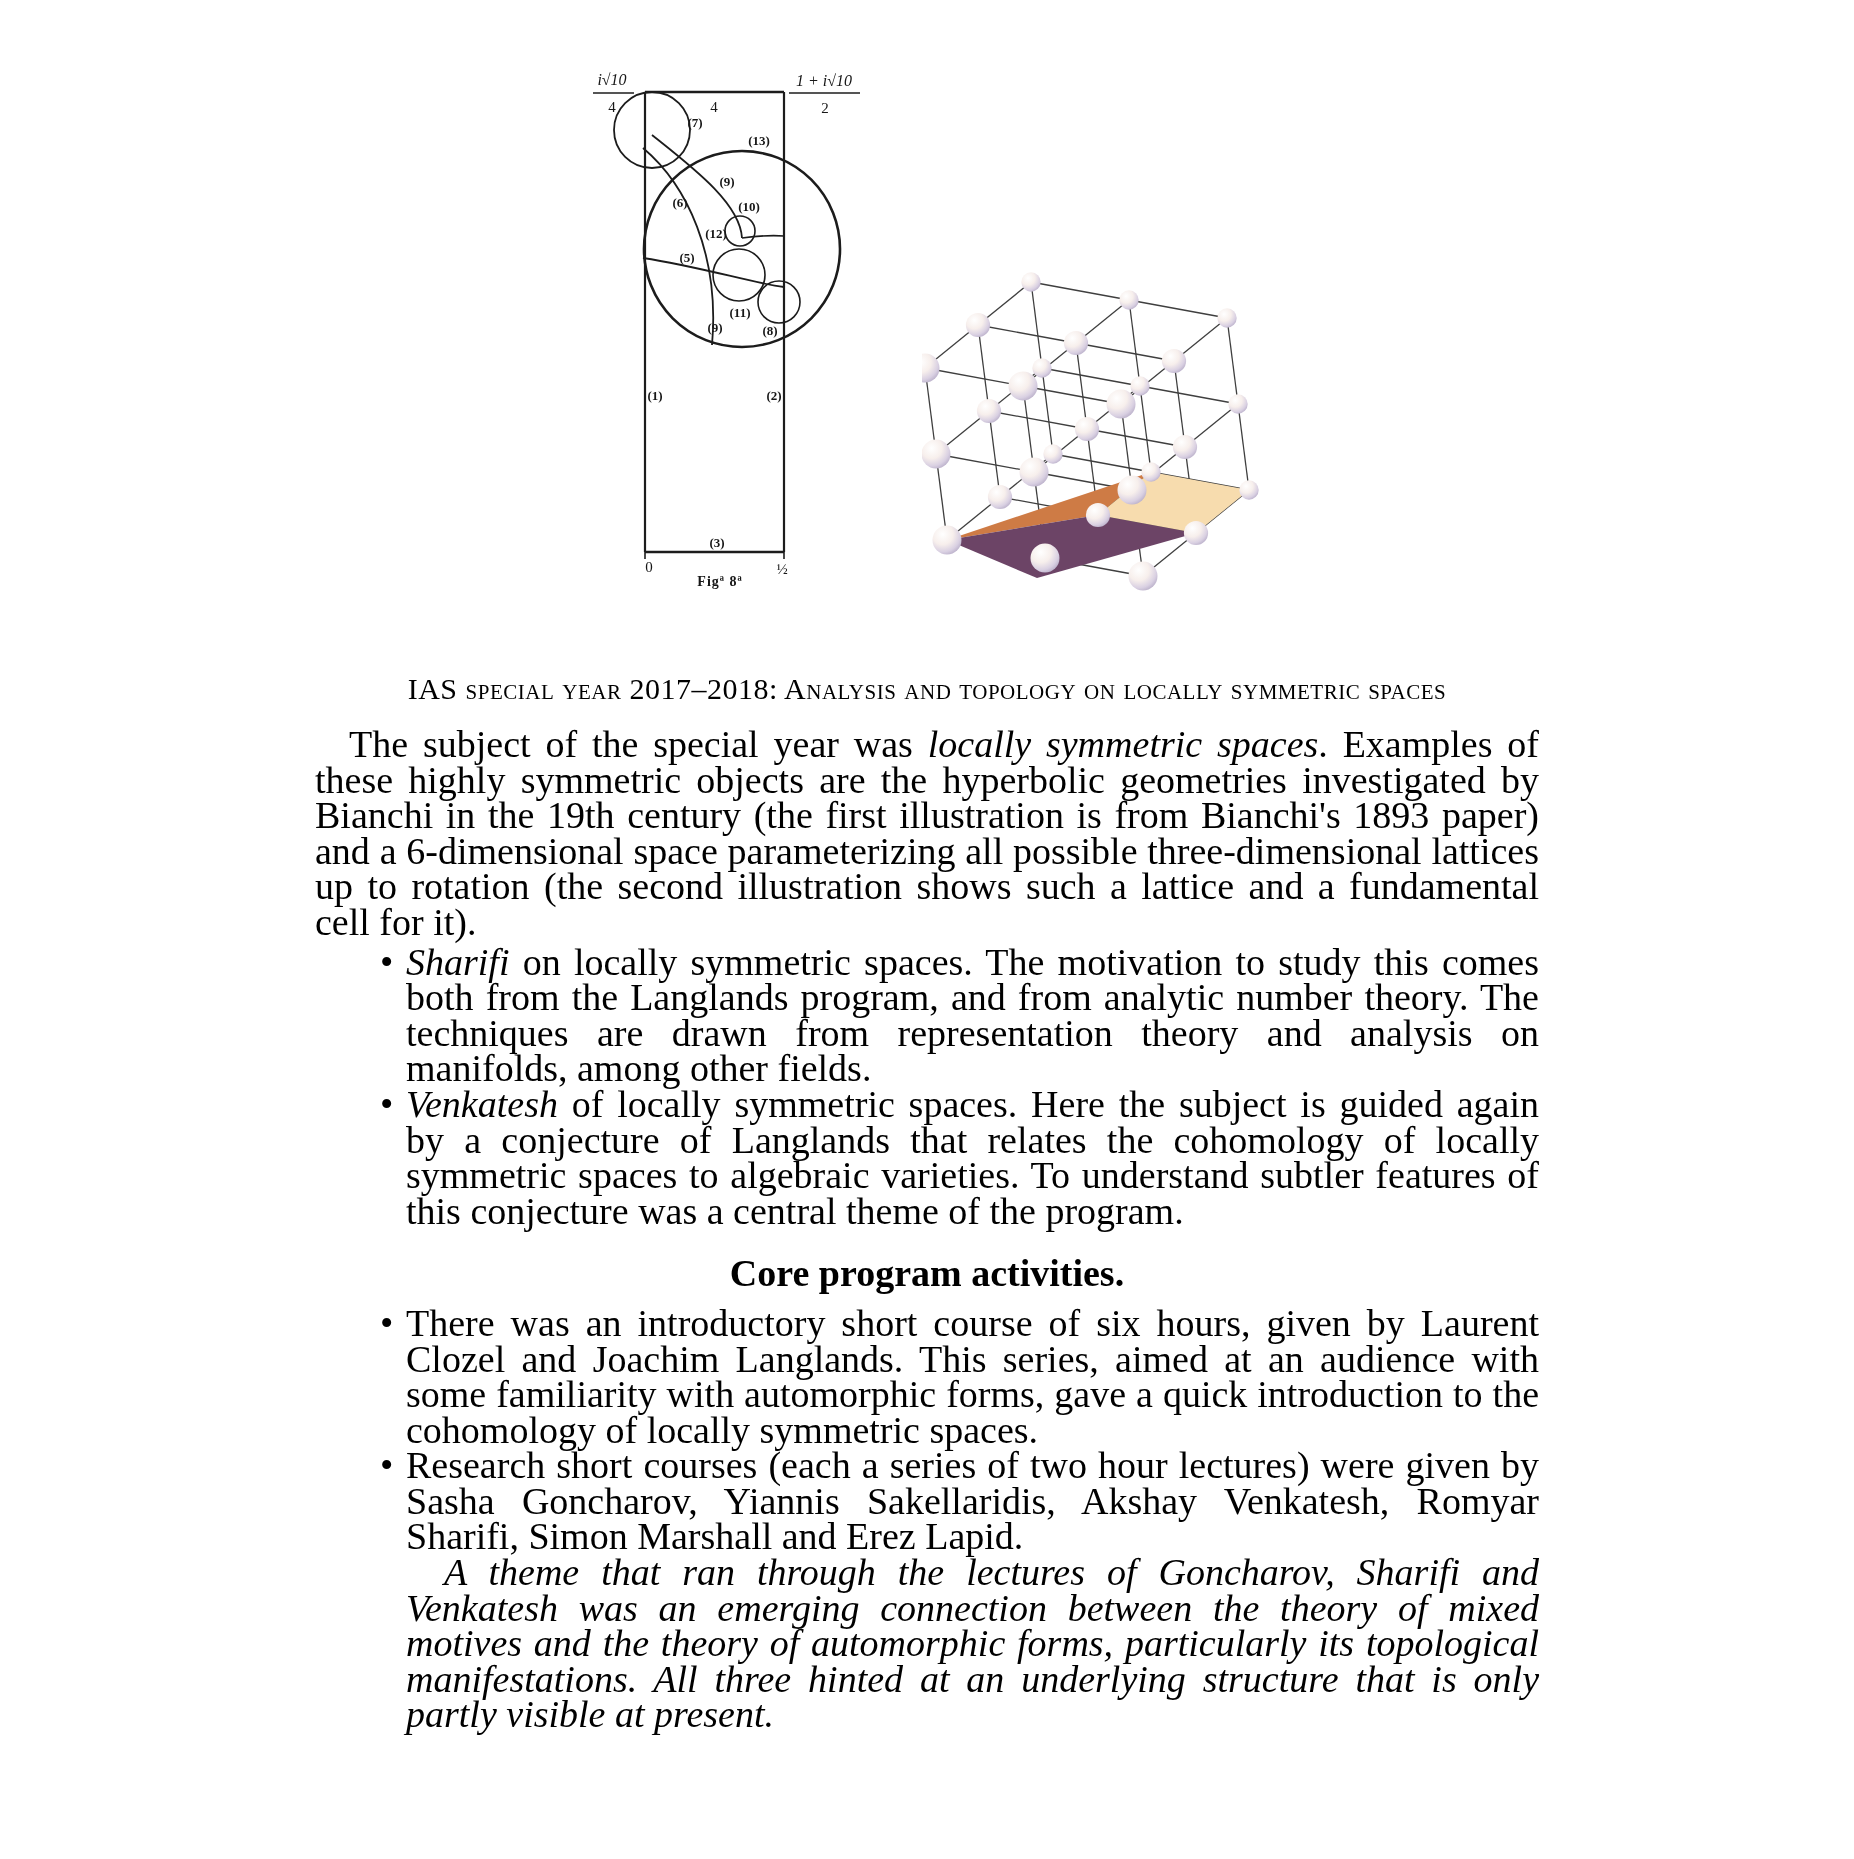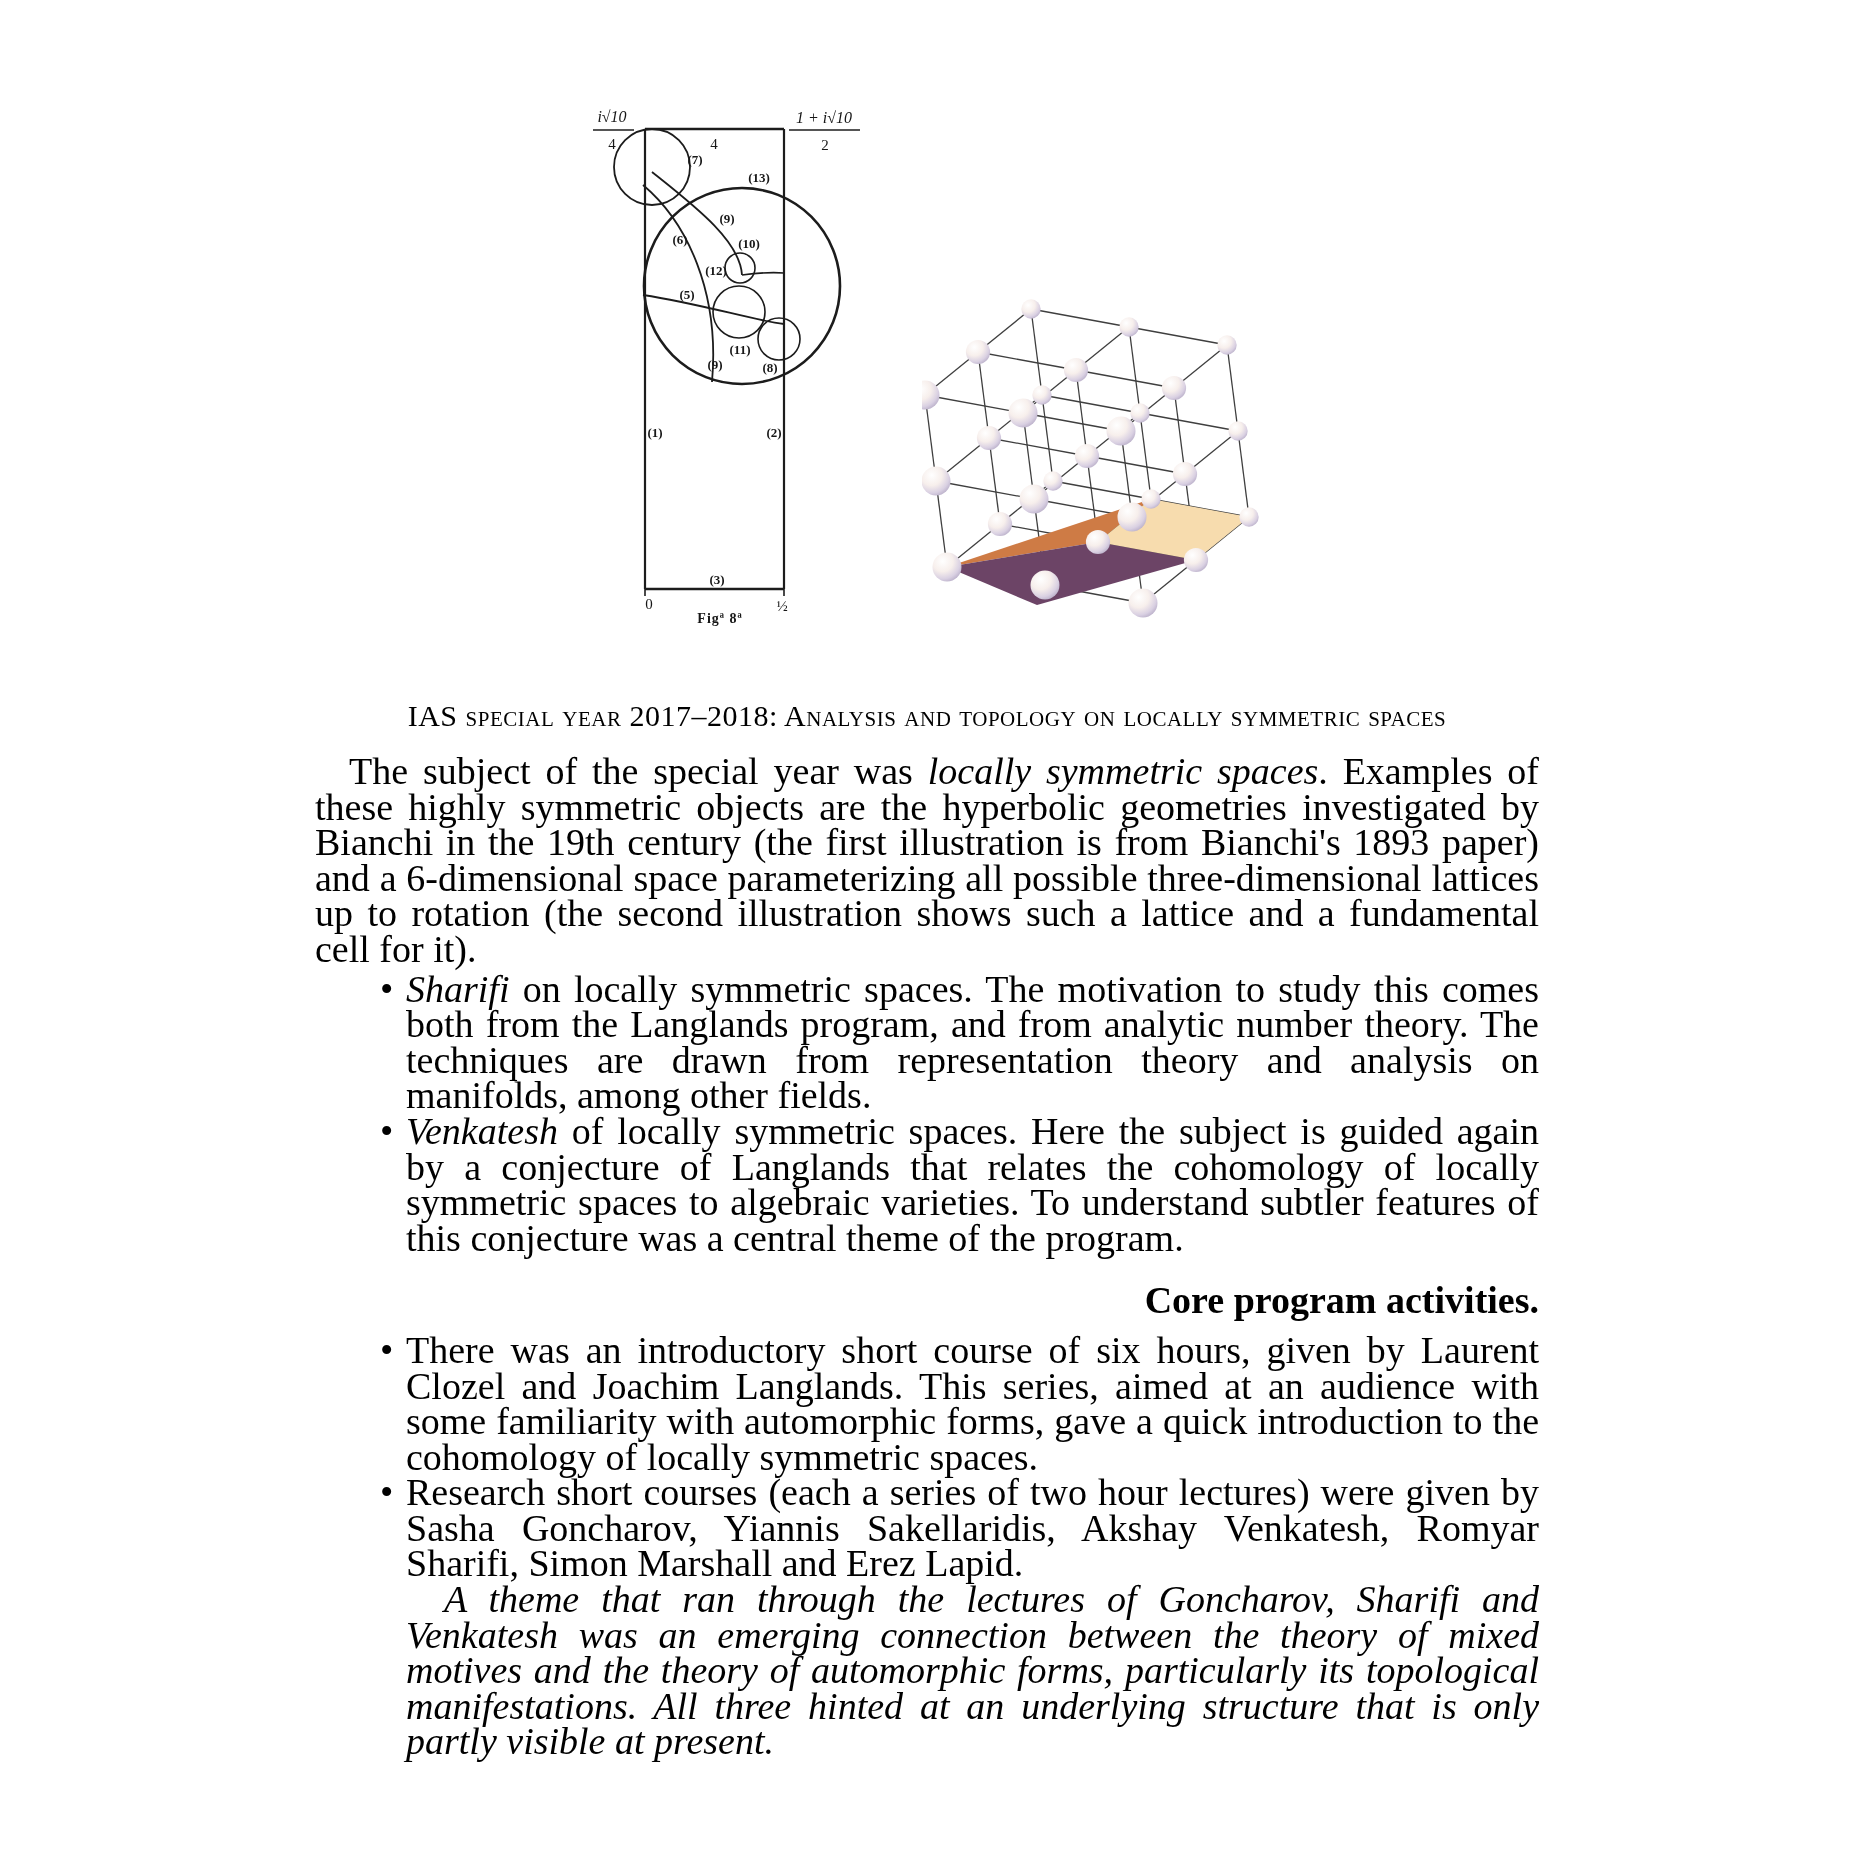--- a/index.html
+++ b/index.html
@@ -2,22 +2,22 @@
 <html><head>
 <meta charset="utf-8">
 <style>
   html,body { margin:0; padding:0; }
   body {
     width:1854px; height:1859px; background:#ffffff; color:#000;
     font-family:"Liberation Serif","DejaVu Serif",serif;
     overflow:hidden;
   }
   .figures-row {
-    padding-top:82px;
-    display:flex; justify-content:center; align-items:flex-end;
+    padding-top:55px;
+    display:flex; justify-content:center; align-items:flex-start;
   }
   .bianchi-wrap { width:272px; }
   .lattice-wrap { width:340px; margin-left:58px; margin-top:165px; }
   svg text { font-family:"Liberation Serif","DejaVu Serif",serif; }
   .b-label { font-size:13px; font-weight:700; fill:#171717; }
   .b-axis  { font-size:16px; font-style:italic; fill:#171717; }
   .b-num   { font-size:15px; fill:#171717; }
   .b-cap   { font-size:14px; font-weight:700; fill:#171717; letter-spacing:1px; }
   .page-title {
     width:1224px; margin:66px auto 0 auto;
@@ -26,21 +26,21 @@
   }
   .content {
     width:1224px; margin:20px auto 0 auto;
     font-size:38px; line-height:35.6px; text-align:justify;
   }
   .content p { margin:0; }
   p.indent { text-indent:34px; }
   ul.blist { list-style:none; margin:4px 0 0 0; padding:0 0 0 91px; }
   ul.blist li { position:relative; }
   .marker { position:absolute; left:-26px; top:0; }
-  .section-heading { font-weight:bold; text-align:right; margin:27px 0 14px 0 !important; }
+  .section-heading { font-weight:bold; text-align:center; margin:27px 0 14px 0 !important; }
   .closing { margin-left:91px !important; text-indent:38px;font-style:italic; }
   i.lead { font-style:italic; }
 </style>
 </head>
 <body>
 
 <div class="figures-row">
 
   <div class="bianchi-wrap">
     <svg viewBox="0 0 272 535" width="272" height="535">

